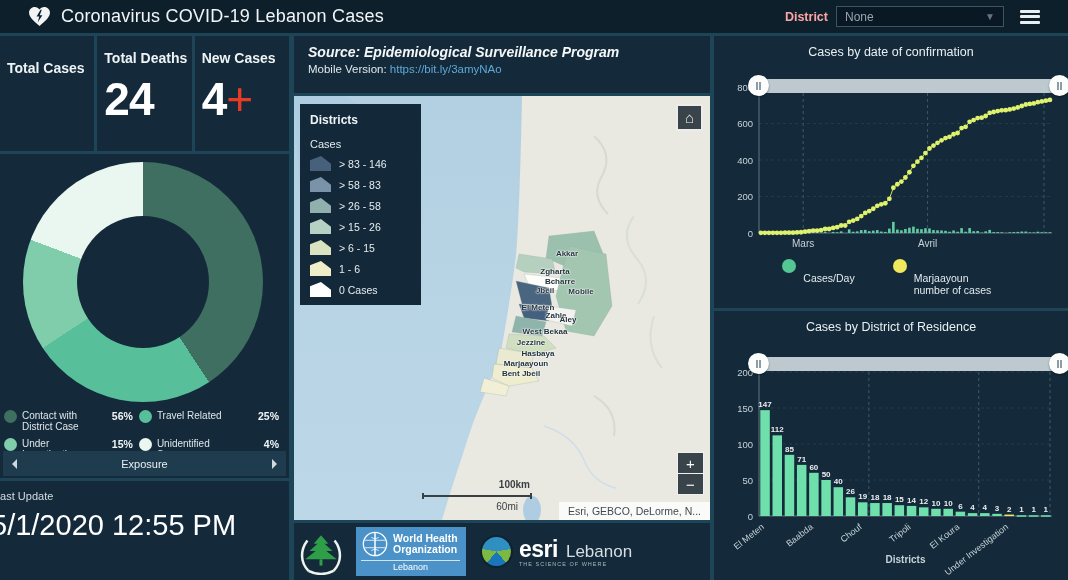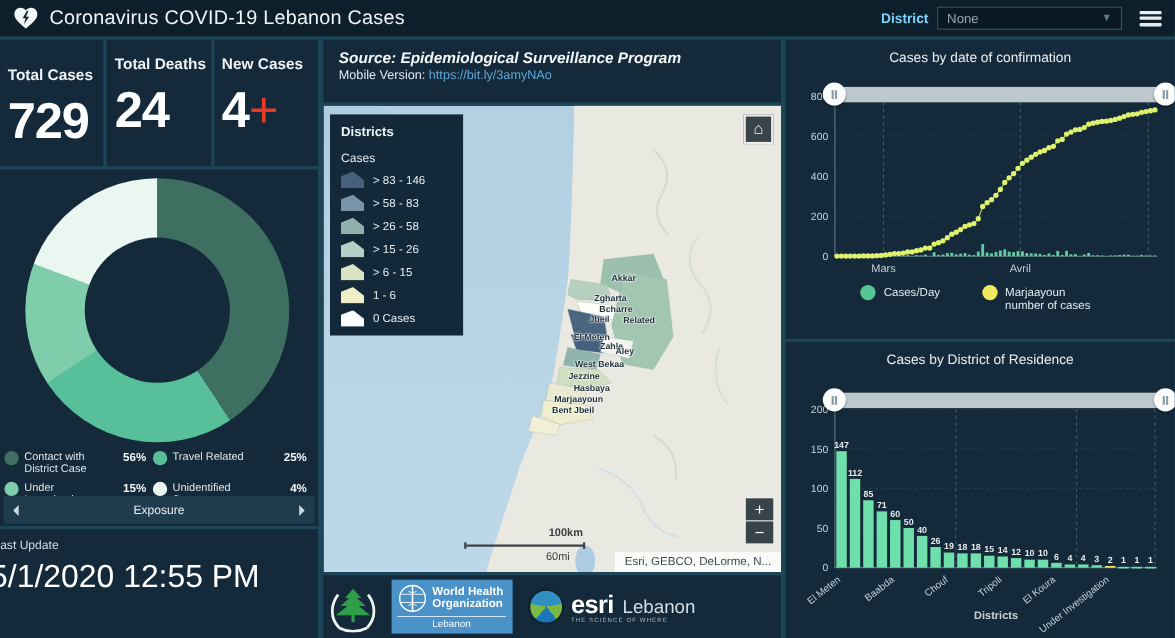--- a/index.html
+++ b/index.html
@@ -3,24 +3,24 @@
 <meta charset="utf-8">
 <style>
   * { margin:0; padding:0; box-sizing:border-box; }
   html,body { width:1068px; height:580px; overflow:hidden; }
   body { background:#1e4557; font-family:"Liberation Sans", sans-serif; position:relative; color:#fff; }
 
   .panel { position:absolute; background:#142a3a; }
 
   
   .header { position:absolute; left:0; top:0; width:1068px; height:33px; background:#0d1f2b;
-            display:flex; align-items:center; padding:0 12px; }
+            display:flex; align-items:center; padding:0 28px; }
   .header .title { font-size:18px; font-weight:400; color:#f1f5f7; margin-left:10px; letter-spacing:.2px; }
   .header .spacer { flex:1; }
-  .hdr-district-label { font-size:12.5px; font-weight:bold; color:#7dd3fc; margin-right:8px; }
+  .hdr-district-label { font-size:12.5px; font-weight:bold; color:#fca5a5; margin-right:8px; }
   .hdr-select { width:168px; height:21px; background:#0a1823; border:1px solid #3a5563; display:flex;
                 align-items:center; padding:0 8px; color:#93a6b2; font-size:12px; cursor:pointer; }
   .hdr-select .chev { margin-left:auto; color:#5d7888; font-size:10px; }
   .menu-btn { width:20px; height:14px; margin-left:16px; display:flex; flex-direction:column; justify-content:space-between; cursor:pointer; }
   .menu-btn i { display:block; height:3px; background:#e8eef1; border-radius:1px; }
 
   
   .stats-row { position:absolute; left:0; top:36px; width:289px; height:115px; display:flex; gap:3px; }
   .stat-card { flex:1; background:#142a3a; padding:14px 0 0 7px; overflow:hidden; }
   .stat-label { font-size:14px; font-weight:bold; color:#eef3f5; }
@@ -106,21 +106,21 @@
   .c1-panel .slider { top:43px; } .c2-panel .slider { top:46px; }
   .slider .track { position:absolute; left:0; right:0; top:0; bottom:0; background:#ccd7db; opacity:.92; }
   .handle { position:absolute; top:-4px; width:21px; height:21px; background:#fcfdfd; border-radius:50%;
             box-shadow:0 1px 2px rgba(0,0,0,.4); display:flex; align-items:center; justify-content:center; cursor:ew-resize; }
   .handle span { width:5px; height:8px; border-left:2px solid #8d9da6; border-right:2px solid #8d9da6; }
   .handle.left { left:-11px; } .handle.right { right:-11px; }
   .chart-svg { position:absolute; left:0; top:0; }
   .c1-legend { position:absolute; left:0; right:0; top:223px; display:flex; justify-content:center; gap:38px; }
   .c1-leg-item { display:flex; align-items:flex-start; font-size:10.5px; color:#e2eaee; }
   .c1-leg-item .dot { width:14px; height:14px; border-radius:50%; margin-right:7px; flex:none; }
-  .c1-leg-item .lbl { max-width:86px; line-height:12px; margin-top:1px; }
+  .c1-leg-item .lbl { max-width:86px; line-height:12px; margin-top:13px; }
 
   svg text { font-family:"Liberation Sans", sans-serif; }
 </style>
 </head>
 <body>
 
 <div class="header">
   <svg width="23" height="21" viewBox="0 0 22 20">
     <path d="M11 19 C5 14 1 10.5 1 6.5 C1 3.4 3.4 1 6.5 1 C8.3 1 10 1.9 11 3.3 C12 1.9 13.7 1 15.5 1 C18.6 1 21 3.4 21 6.5 C21 10.5 17 14 11 19 Z" fill="#f2f5f6"></path>
     <polygon points="12,3.5 8.2,10 10.8,10 9.3,15.5 13.8,8.8 11.2,8.8 13.2,3.5" fill="#0d1f2b"></polygon>
@@ -135,21 +135,20 @@
   <div class="menu-btn">
       <i></i>
       <i></i>
       <i></i>
     </div>
 </div>
 
 <div class="stats-row">
   <div class="stat-card" style="padding-top:24px">
     <div class="stat-label">Total Cases</div>
-    <div class="stat-value">729</div>
   </div>
   <div class="stat-card">
     <div class="stat-label">Total Deaths</div>
     <div class="stat-value">24</div>
   </div>
   <div class="stat-card">
     <div class="stat-label">New Cases</div>
     <div class="stat-value"><span>4</span><span class="stat-plus">+</span></div>
   </div>
 </div>
@@ -267,21 +266,21 @@
           <span class="ml-label">0 Cases</span>
         </div>
       </div>
   </div>
 
   <div id="map-labels">
       <span class="map-label" style="left: 273px; top: 157px;">Akkar</span>
       <span class="map-label" style="left: 261px; top: 175px;">Zgharta</span>
       <span class="map-label" style="left: 266px; top: 185px;">Bcharre</span>
       <span class="map-label" style="left: 251px; top: 194px;">Jbeil</span>
-      <span class="map-label" style="left: 287px; top: 195px;">Related</span>
+      <span class="map-label" style="left: 287px; top: 195px;">Mobile</span>
       <span class="map-label" style="left: 244px; top: 211px;">El Meten</span>
       <span class="map-label" style="left: 262px; top: 219px;">Zahle</span>
       <span class="map-label" style="left: 242px; top: 223px; margin-left: 32px;">Aley</span>
       <span class="map-label" style="left: 251px; top: 235px;">West Bekaa</span>
       <span class="map-label" style="left: 237px; top: 246px;">Jezzine</span>
       <span class="map-label" style="left: 244px; top: 257px;">Hasbaya</span>
       <span class="map-label" style="left: 232px; top: 267px;">Marjaayoun</span>
       <span class="map-label" style="left: 227px; top: 277px;">Bent Jbeil</span>
     </div>
 

